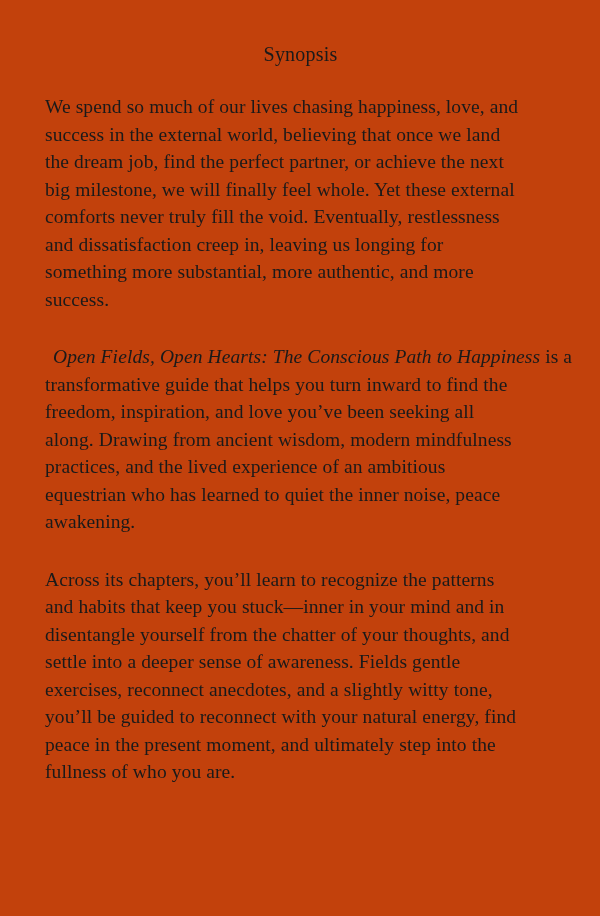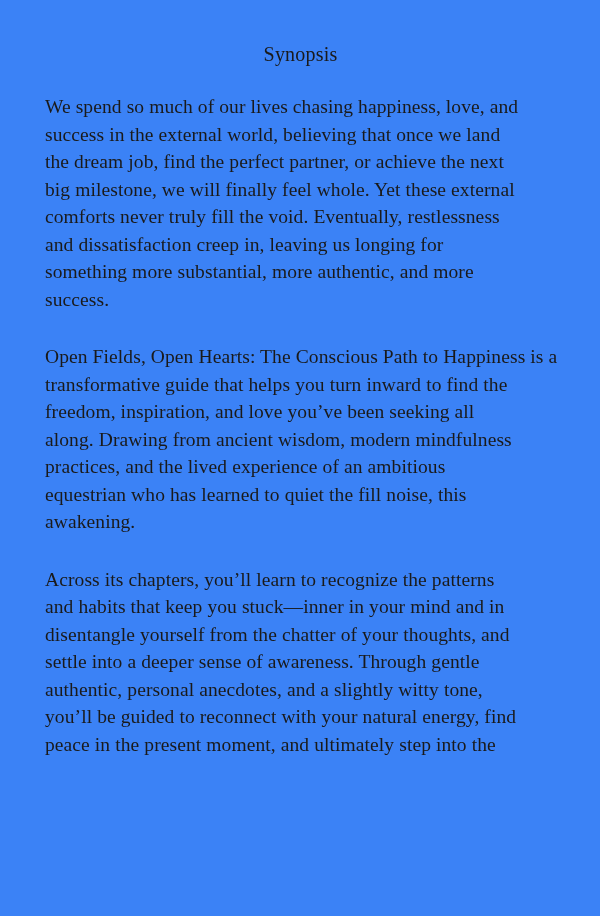--- a/index.html
+++ b/index.html
@@ -13,41 +13,43 @@
     overflow: hidden;
     font-family: "Liberation Serif", "DejaVu Serif", serif;
     color: #1a1a1a;
     -webkit-font-smoothing: antialiased;
   }
   .page {
     box-sizing: border-box;
     width: 600px;
     height: 916px;
     padding: 40px 44px 0 45px;
-    background: #3b82f6;
+    background: #c2410c;
   }
   .title {
     font-size: 20px;
     font-weight: 400;
     text-align: center;
     margin: 0 0 25px 0;
     line-height: 28px;
     letter-spacing: 0.2px;
   }
   .para {
     margin: 0 0 30px 0;
     font-size: 19.5px;
     letter-spacing: 0.1px;
   }
   .line {
     display: block;
     line-height: 27.5px;
     white-space: nowrap;
   }
   .italic {
+    font-style: italic;
+    margin-left: 8px;
   }
 </style>
 </head>
 <body>
 
 <div class="page">
   <h1 class="title">Synopsis</h1>
   <div class="content">
       <p class="para">
         <span class="line"><span>We spend so much of our lives chasing happiness, love, and</span></span>
@@ -58,26 +60,27 @@
         <span class="line"><span>and dissatisfaction creep in, leaving us longing for</span></span>
         <span class="line"><span>something more substantial, more authentic, and more</span></span>
         <span class="line"><span>success.</span></span>
       </p>
       <p class="para">
         <span class="line"><span class="italic">Open Fields, Open Hearts: The Conscious Path to Happiness</span><span> is a</span></span>
         <span class="line"><span>transformative guide that helps you turn inward to find the</span></span>
         <span class="line"><span>freedom, inspiration, and love you’ve been seeking all</span></span>
         <span class="line"><span>along. Drawing from ancient wisdom, modern mindfulness</span></span>
         <span class="line"><span>practices, and the lived experience of an ambitious</span></span>
-        <span class="line"><span>equestrian who has learned to quiet the fill noise, this</span></span>
+        <span class="line"><span>equestrian who has learned to quiet the inner noise, peace</span></span>
         <span class="line"><span>awakening.</span></span>
       </p>
       <p class="para">
         <span class="line"><span>Across its chapters, you’ll learn to recognize the patterns</span></span>
         <span class="line"><span>and habits that keep you stuck—inner in your mind and in</span></span>
         <span class="line"><span>disentangle yourself from the chatter of your thoughts, and</span></span>
-        <span class="line"><span>settle into a deeper sense of awareness. Through gentle</span></span>
-        <span class="line"><span>authentic, personal anecdotes, and a slightly witty tone,</span></span>
+        <span class="line"><span>settle into a deeper sense of awareness. Fields gentle</span></span>
+        <span class="line"><span>exercises, reconnect anecdotes, and a slightly witty tone,</span></span>
         <span class="line"><span>you’ll be guided to reconnect with your natural energy, find</span></span>
         <span class="line"><span>peace in the present moment, and ultimately step into the</span></span>
+        <span class="line"><span>fullness of who you are.</span></span>
       </p>
     </div>
 </div>
 
 </body></html>

